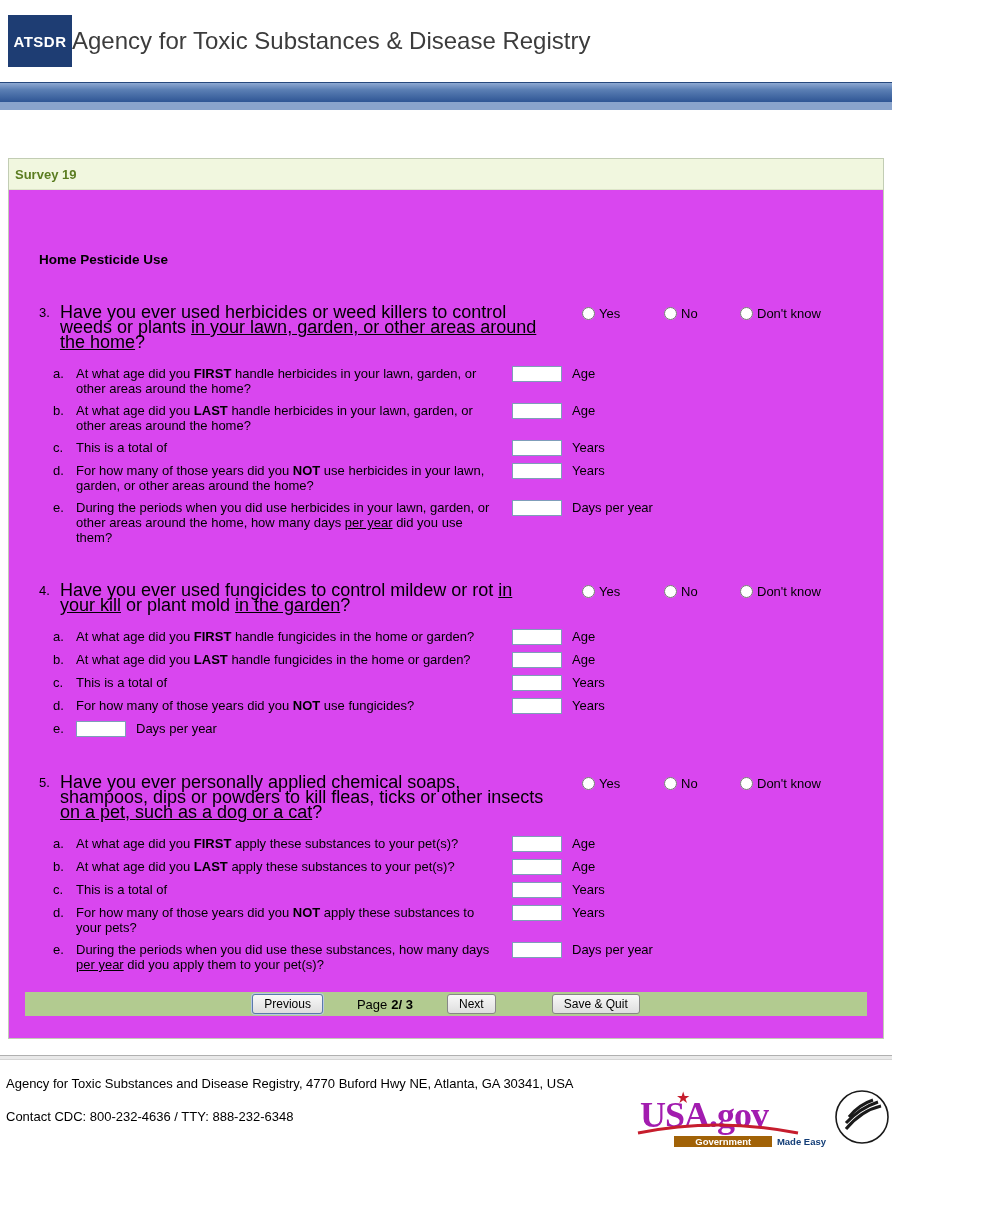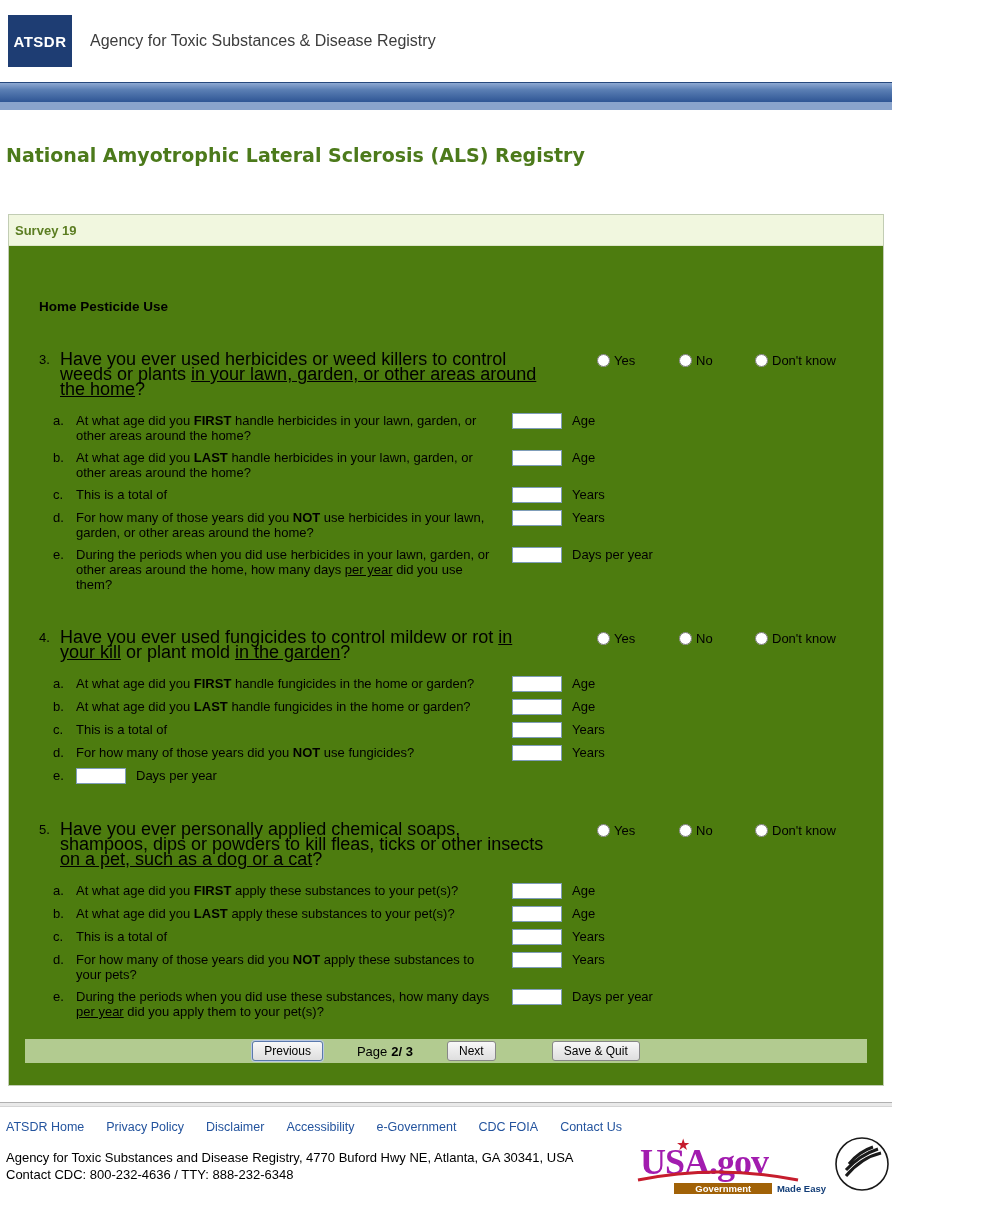--- a/index.html
+++ b/index.html
@@ -14,21 +14,21 @@
   .page { width: 892px; min-height: 1226px; position: relative; background: #fff; }
 
   
   .site-header { display: flex; align-items: center; padding: 14px 0 14px 8px; height: 82px; }
   .logo {
     width: 64px; height: 52px;
     background: var(--logo-blue, #1e3d73);
     color: #fff; display: flex; align-items: center; justify-content: center;
     font-weight: bold; font-size: 15px; letter-spacing: .5px;
   }
-  .agency-name { margin-left: 18px; font-size: 16px; color: #3c3c3c; }
+  .agency-name { font-size: 24px; color: #3c3c3c; }
 
   .bar1 {
     height: 20px;
     border-top: 1px solid #27497e;
     background: linear-gradient(to bottom, #8ea9d2 0%, #5b7fb4 35%, var(--bar-blue, #2f5695) 100%);
   }
   .bar2 { height: 8px; background: #8aa4cc; }
 
   .page-title {
     margin: 34px 0 0 6px;
@@ -39,28 +39,28 @@
 
   
   .survey-box { margin: 48px 8px 0 8px; border: 1px solid #c2cdb4; }
   .survey-box-header {
     background: var(--survey-header-bg, #f1f7df);
     color: var(--survey-header-text, #5b7d21);
     font-weight: bold; font-size: 13px;
     padding: 8px 6px 7px 6px;
     border-bottom: 1px solid #dde6c8;
   }
-  .survey-content { background: #4d7c0f; padding: 7px 30px 16px 30px; }
+  .survey-content { background: #d946ef; padding: 16px 30px 16px 30px; }
   .section-heading { padding-top: 46px; font-weight: bold; font-size: 13.5px; }
 
   .question { margin-top: 38px; }
   .q-row { position: relative; display: flex; }
   .q-num  { width: 21px; flex: none; font-size: 13px; line-height: 15px; }
   .q-text { width: 492px; flex: none; font-size: 18px; line-height: 15px; }
-  .q-opts { position: absolute; left: 558px; top: 1px; display: flex; white-space: nowrap; align-items: flex-end; }
+  .q-opts { position: absolute; left: 543px; top: 1px; display: flex; white-space: nowrap; align-items: flex-end; }
   .opt { display: flex; align-items: center; font-size: 13px; }
   .opt input { width: 13px; height: 13px; margin: 0 4px 0 0; }
   .opt-0 { width: 82px; }
   .opt-1 { width: 76px; }
 
   .subs { margin-top: 16px; }
   .sub-row { display: flex; margin-bottom: 7px; }
   .sub-letter { width: 23px; margin-left: 14px; flex: none; font-size: 13px; line-height: 15px; }
   .sub-text { width: 436px; flex: none; font-size: 13px; line-height: 15px; padding-right: 12px; }
   .sub-field { display: flex; align-items: flex-start; }
@@ -88,21 +88,21 @@
   .page-ind { margin: 0 34px; font-size: 13px; }
   .page-num { font-weight: bold; margin-left: 4px; }
   .btn-save { margin-left: 56px; }
 
   
   .site-footer { margin-top: 16px; position: relative; padding-bottom: 34px; }
   .footer-sep { height: 5px; background: #e9e9e9; border-top: 1px solid #b0b0b0; border-bottom: 1px solid #d5d5d5; }
   .footer-links { display: flex; gap: 22px; padding: 13px 0 0 6px; font-size: 12.5px; }
   .footer-links a { color: var(--link-blue, #24549e); text-decoration: none; }
   .footer-address { margin: 16px 0 0 6px; font-size: 13px; }
-  .footer-contact { margin: 2px 0 0 6px; font-size: 13px; }
+  .footer-contact { margin: 18px 0 0 6px; font-size: 13px; }
 
   .usagov { position: absolute; top: 42px; right: 66px; width: 186px; }
   .usagov-text {
     font-family: "Liberation Serif", serif;
     font-size: 36px; font-weight: bold; line-height: 36px;
     color: #a21caf; letter-spacing: -1px;
   }
   .usagov-star { position: absolute; top: -9px; left: 36px; color: #c61d2d; font-size: 16px; }
   .usagov-swoosh { position: absolute; top: 25px; left: -4px; }
   .usagov-tagline { text-align: right; font-size: 9.5px; margin-top: 3px; }
@@ -119,21 +119,20 @@
   <header class="site-header">
     <div class="logo">
       <span>ATSDR</span>
     </div>
     <div class="agency-name">Agency for Toxic Substances &amp; Disease Registry</div>
   </header>
 
   <div class="bar1"></div>
   <div class="bar2"></div>
 
-  <h1 class="page-title">National Amyotrophic Lateral Sclerosis (ALS) Registry</h1>
 
   <section class="survey-box">
     <div class="survey-box-header">
       <span>Survey 19</span>
     </div>
     <div class="survey-content">
       <div class="section-heading">Home Pesticide Use</div>
 
       <div class="questions">
   <div class="question">
@@ -343,29 +342,20 @@
           <span>Page</span><span class="page-num">2/ 3</span>
         </span>
         <button type="button" class="btn">Next</button>
         <button type="button" class="btn btn-save">Save &amp; Quit</button>
       </div>
     </div>
   </section>
 
   <footer class="site-footer">
     <div class="footer-sep"></div>
-    <nav class="footer-links">
-      <a href="#">ATSDR Home</a>
-      <a href="#">Privacy Policy</a>
-      <a href="#">Disclaimer</a>
-      <a href="#">Accessibility</a>
-      <a href="#">e-Government</a>
-      <a href="#">CDC FOIA</a>
-      <a href="#">Contact Us</a>
-    </nav>
     <div class="footer-address">Agency for Toxic Substances and Disease Registry, 4770 Buford Hwy NE, Atlanta, GA 30341, USA</div>
     <div class="footer-contact">Contact CDC: 800-232-4636 / TTY: 888-232-6348</div>
 
     <div class="usagov">
       <span class="usagov-star">★</span>
       <div class="usagov-text">USA.gov</div>
       <svg class="usagov-swoosh" width="164" height="14" viewBox="0 0 164 14" aria-hidden="true">
         <path d="M2 11 Q82 -5 162 11" fill="none" stroke="#c61d2d" stroke-width="3"></path>
       </svg>
       <div class="usagov-tagline">

